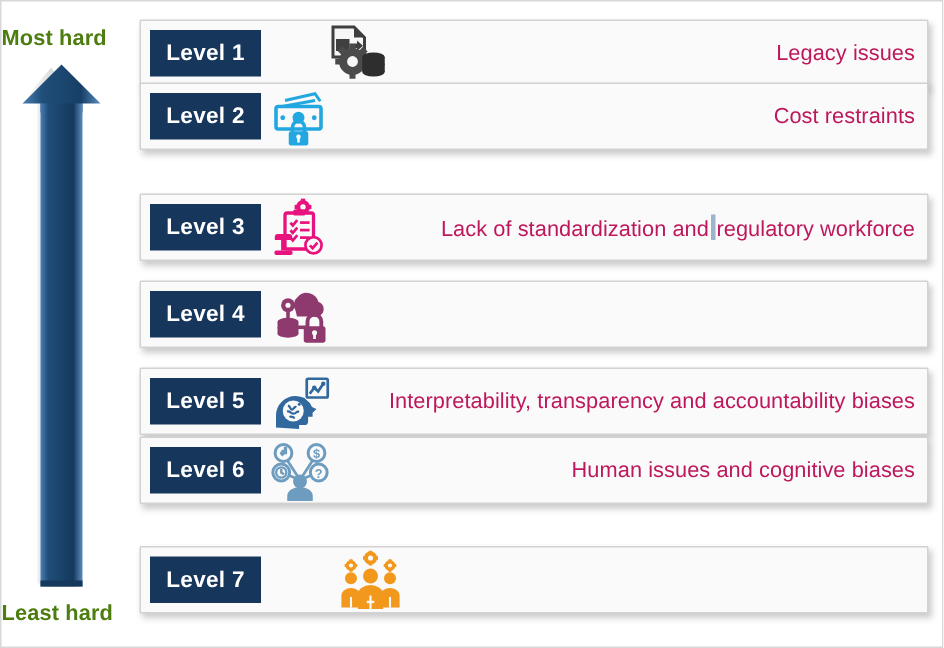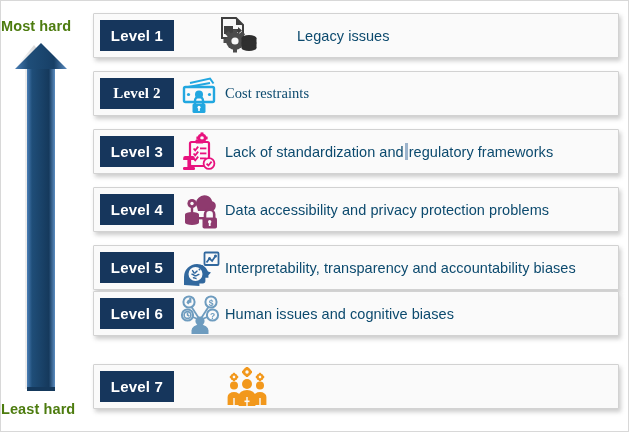--- a/index.html
+++ b/index.html
@@ -101,23 +101,23 @@
     height: 43px;
     margin-left: 1px;
     display: flex;
     align-items: center;
     justify-content: center;
   }
   .icon-cell svg { display: block; }
 
   .row-text {
     flex: 1 1 auto;
-    text-align: left;
+    text-align: right;
     font-size: 14.5px;
-    color: #0c4a6e;
+    color: #be185d;
     letter-spacing: 0.05px;
     white-space: nowrap;
     padding-right: 8px;
     position: relative;
   }
 
   
   .caret {
     display: inline-block;
     width: 3px;
@@ -200,21 +200,21 @@
             <rect x="27.5" y="22" width="15" height="5"></rect>
             <ellipse cx="35" cy="27" rx="7.5" ry="3"></ellipse>
             <rect x="27.5" y="27" width="15" height="5"></rect>
             <ellipse cx="35" cy="32" rx="7.5" ry="3"></ellipse>
           </g>
         </svg>
       </div>
       <div class="row-text">Legacy issues</div>
     </div>
 
-    <div class="row" style="top:64px;font-family:Liberation Serif, serif;">
+    <div class="row" style="top:48px;">
       <div class="badge">Level 2</div>
       <div class="icon-cell">
         <svg width="44" height="40" viewBox="0 0 44 40">
           <g stroke="#22A7E0" stroke-width="2" fill="none">
             <path d="M12 9 l20 -4.5 l3.5 5"></path>
             <path d="M10 13 l22 -4"></path>
           </g>
           <rect x="6" y="13" width="30" height="15" rx="1.5" fill="none" stroke="#22A7E0" stroke-width="2.4"></rect>
           <circle cx="21" cy="20.5" r="4" fill="#22A7E0"></circle>
           <circle cx="10.5" cy="20.5" r="1.6" fill="#22A7E0"></circle>
@@ -257,21 +257,21 @@
           <g fill="#E8127E">
             <rect x="5" y="35" width="12" height="3" rx="1.2"></rect>
             <rect x="9.4" y="28" width="3.2" height="7"></rect>
             <path d="M7.2 24 h7.6 a2 2 0 0 1 2 2 v2 h-11.6 v-2 a2 2 0 0 1 2 -2z"></path>
           </g>
           <circle cx="31" cy="31.5" r="5.4" fill="#FAFAFA" stroke="#E8127E" stroke-width="1.8"></circle>
           <path d="M28.6 31.6 l1.8 1.9 l3.2 -3.8" fill="none" stroke="#E8127E" stroke-width="1.8"></path>
         </svg>
       </div>
       <div class="row-text">
-        <span>Lack of standardization and</span><span class="caret"></span><span>regulatory frameworks</span>
+        <span>Lack of standardization and</span><span class="caret"></span><span>regulatory workforce</span>
       </div>
     </div>
 
     <div class="row" style="top:180px;">
       <div class="badge">Level 4</div>
       <div class="icon-cell">
         <svg width="44" height="40" viewBox="0 0 44 40">
           <g fill="#8E3A6E">
             <path d="M19 17 a7 7 0 0 1 1.6 -9.2 a8 8 0 0 1 13.6 3.4 a5 5 0 0 1 -1.2 9.8 h-13 z"></path>
           </g>
@@ -287,21 +287,20 @@
             <rect x="20" y="27" width="7" height="2.4"></rect>
           </g>
           <g>
             <path d="M27 28 v-3.6 a4.6 4.6 0 0 1 9.2 0 v3.6" fill="none" stroke="#8E3A6E" stroke-width="2.6"></path>
             <rect x="24.5" y="27.5" width="14.5" height="11" rx="1.8" fill="#8E3A6E"></rect>
             <circle cx="31.7" cy="31.8" r="1.7" fill="#FAFAFA"></circle>
             <rect x="30.8" y="32.2" width="1.8" height="3.8" fill="#FAFAFA"></rect>
           </g>
         </svg>
       </div>
-      <div class="row-text">Data accessibility and privacy protection problems</div>
     </div>
 
     <div class="row" style="top:238px;">
       <div class="badge">Level 5</div>
       <div class="icon-cell">
         <svg width="44" height="40" viewBox="0 0 44 40">
           <g fill="#31689E">
             <path d="M6 37 v-8 a13 13 0 0 1 13 -13 a12 12 0 0 1 11 7.4 l3 1.2 l-2.6 2.6 v2.6 h-3 v3 a2.6 2.6 0 0 1 -2.6 2.6 h-3.4 v2.6 z"></path>
           </g>
           <circle cx="17.5" cy="26" r="7" fill="#FAFAFA"></circle>

